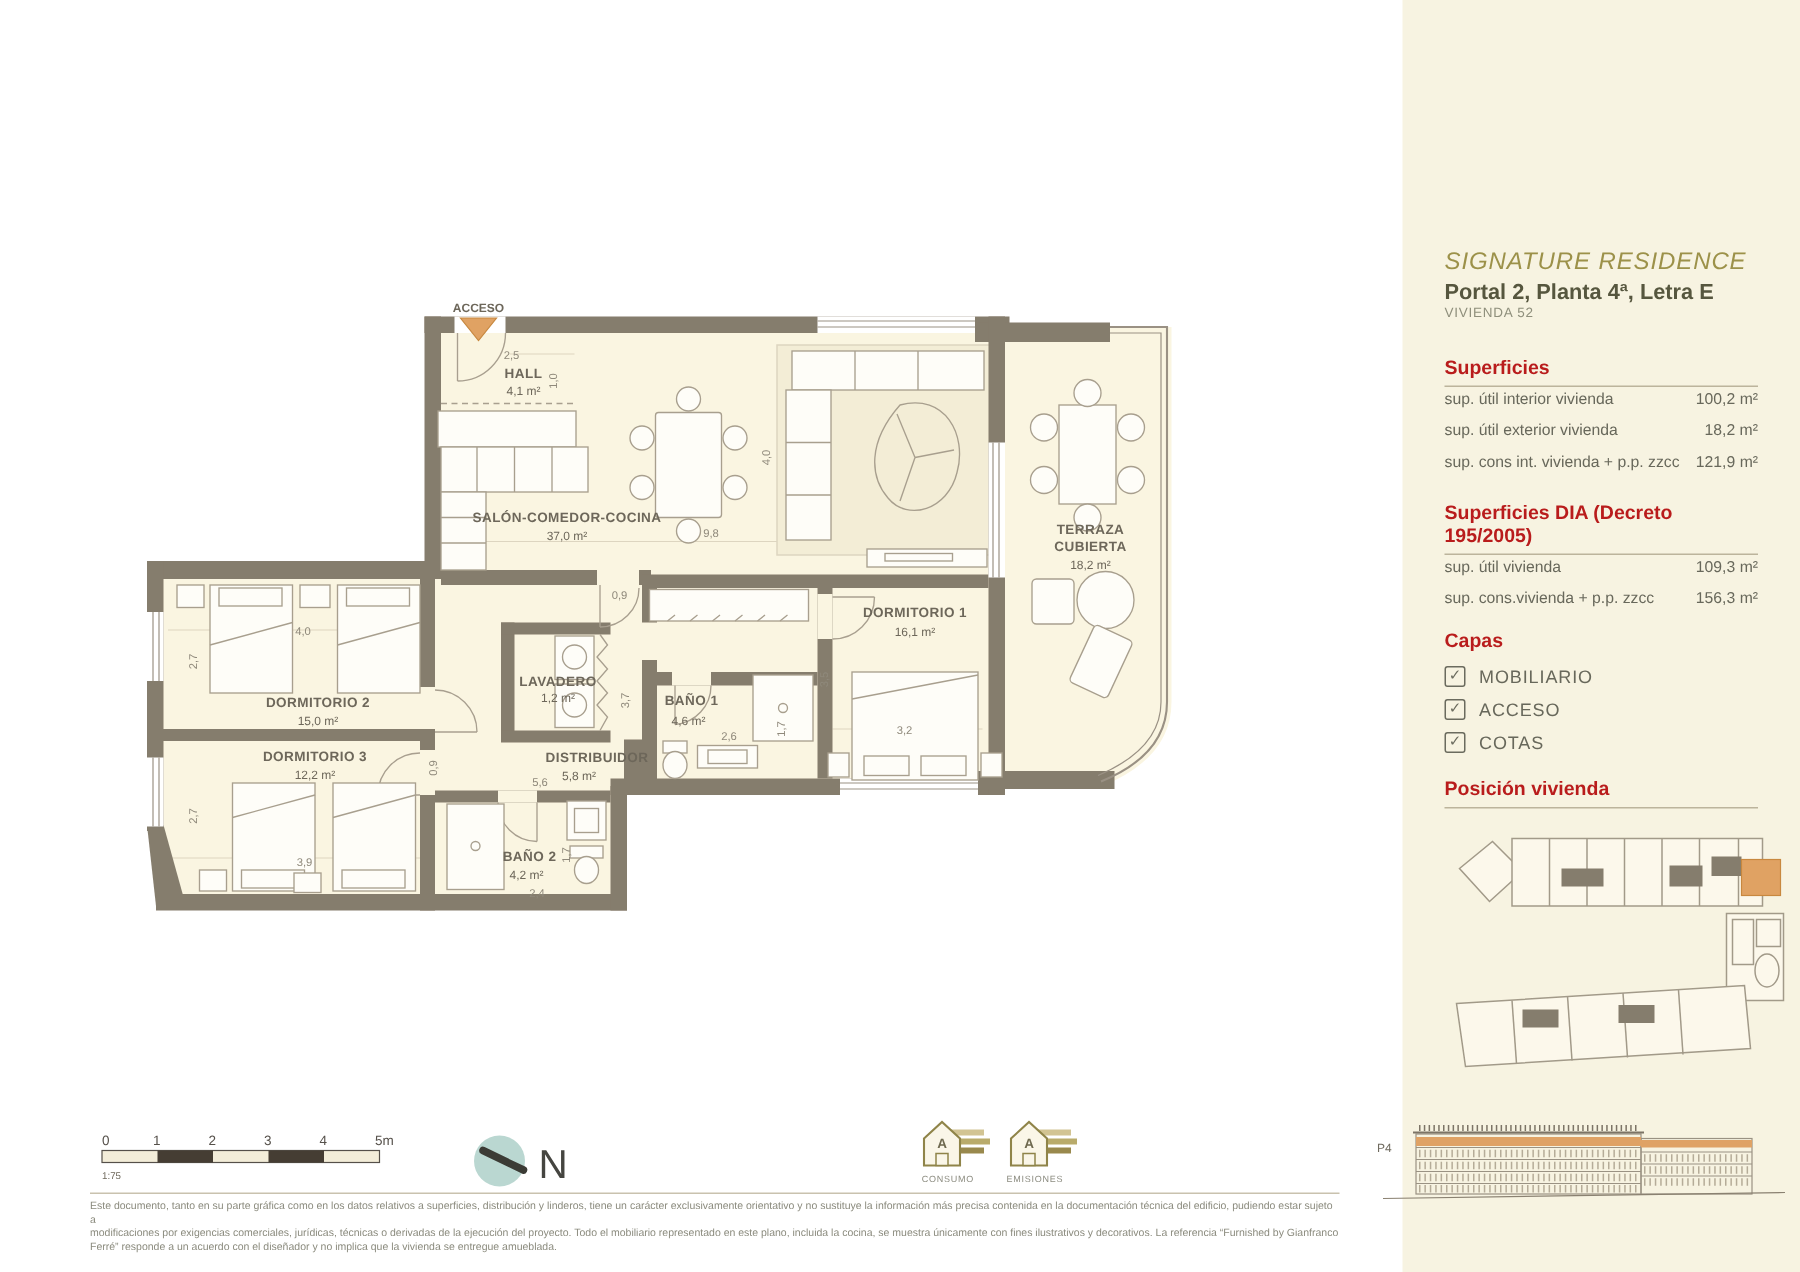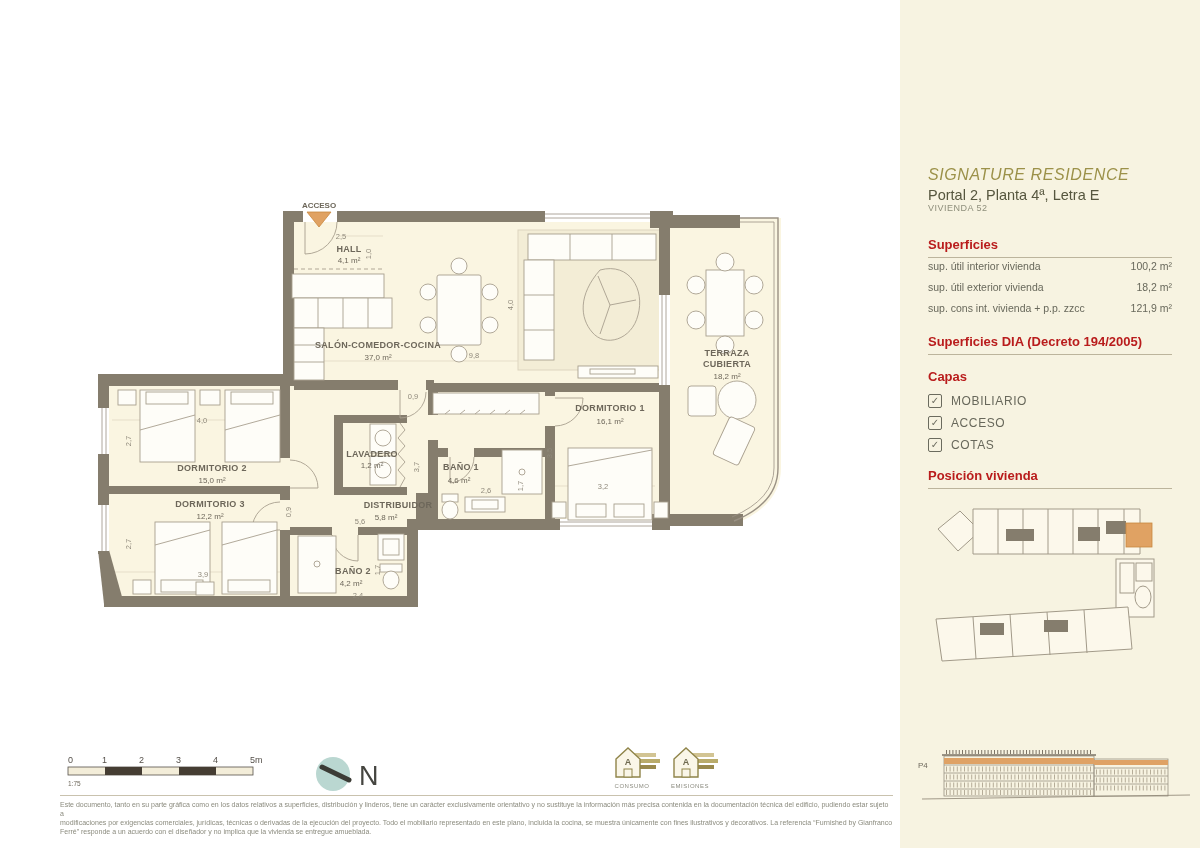--- a/index.html
+++ b/index.html
@@ -2,29 +2,29 @@
 <html><head>
 <meta charset="utf-8">
 <style>
   html,body{margin:0;padding:0;}
   body{
     width:1200px;height:848px;position:relative;background:#ffffff;
     font-family:"Liberation Sans", sans-serif;overflow:hidden;
   }
   
   .sidebar{
-    position:absolute;top:0;right:0;width:300px;height:848px;
+    position:absolute;top:0;right:0;width:265px;height:848px;
     background:#f7f3e1;box-sizing:border-box;
     padding:166px 28px 0 28px;color:#68685b;
   }
   .project-title{
     font-style:italic;font-size:16px;letter-spacing:.6px;
     color:#9c9149;font-weight:400;
   }
-  .unit-title{font-size:14.5px;font-weight:normal;color:#56563e;margin-top:3px;}
+  .unit-title{font-size:14.5px;font-weight:bold;color:#56563e;margin-top:3px;}
   .unit-sub{font-size:9px;color:#8f8f7c;letter-spacing:.5px;margin-top:0;}
   .sec-heading{font-size:13px;font-weight:bold;color:#b91c1c;}
   .rule{border:none;border-top:1px solid #bcb49c;margin:5px 0 0 0;}
   .sup-rows{margin-top:2px;}
   .sup-row{display:flex;justify-content:space-between;font-size:10.5px;color:#68685b;margin-bottom:9px;}
   .sup-row .val{text-align:right;}
   .mt18{margin-top:18px;} .mt20{margin-top:20px;}
   .capas-items{margin-top:10px;}
   .capa{display:flex;align-items:center;margin-bottom:8px;cursor:default;}
   .cbx{
@@ -354,22 +354,32 @@
     <div class="sup-row">
       <span>sup. útil exterior vivienda</span>
       <span class="val">18,2 m²</span>
     </div>
     <div class="sup-row">
       <span>sup. cons int. vivienda + p.p. zzcc</span>
       <span class="val">121,9 m²</span>
     </div>
   </div>
 
-  <div class="sec-heading mt20">Superficies DIA (Decreto 194/2005)</div>
+  <div class="sec-heading mt20">Superficies DIA (Decreto 195/2005)</div>
   <hr class="rule">
+  <div class="sup-rows">
+    <div class="sup-row">
+      <span>sup. útil  vivienda</span>
+      <span class="val">109,3 m²</span>
+    </div>
+    <div class="sup-row">
+      <span>sup. cons.vivienda + p.p. zzcc</span>
+      <span class="val">156,3 m²</span>
+    </div>
+  </div>
 
   <div class="sec-heading" style="margin-top:14px">Capas</div>
   <div class="capas-items">
     <div class="capa">
       <span class="cbx">✓</span>
       <span class="capa-label">MOBILIARIO</span>
     </div>
     <div class="capa">
       <span class="cbx">✓</span>
       <span class="capa-label">ACCESO</span>

